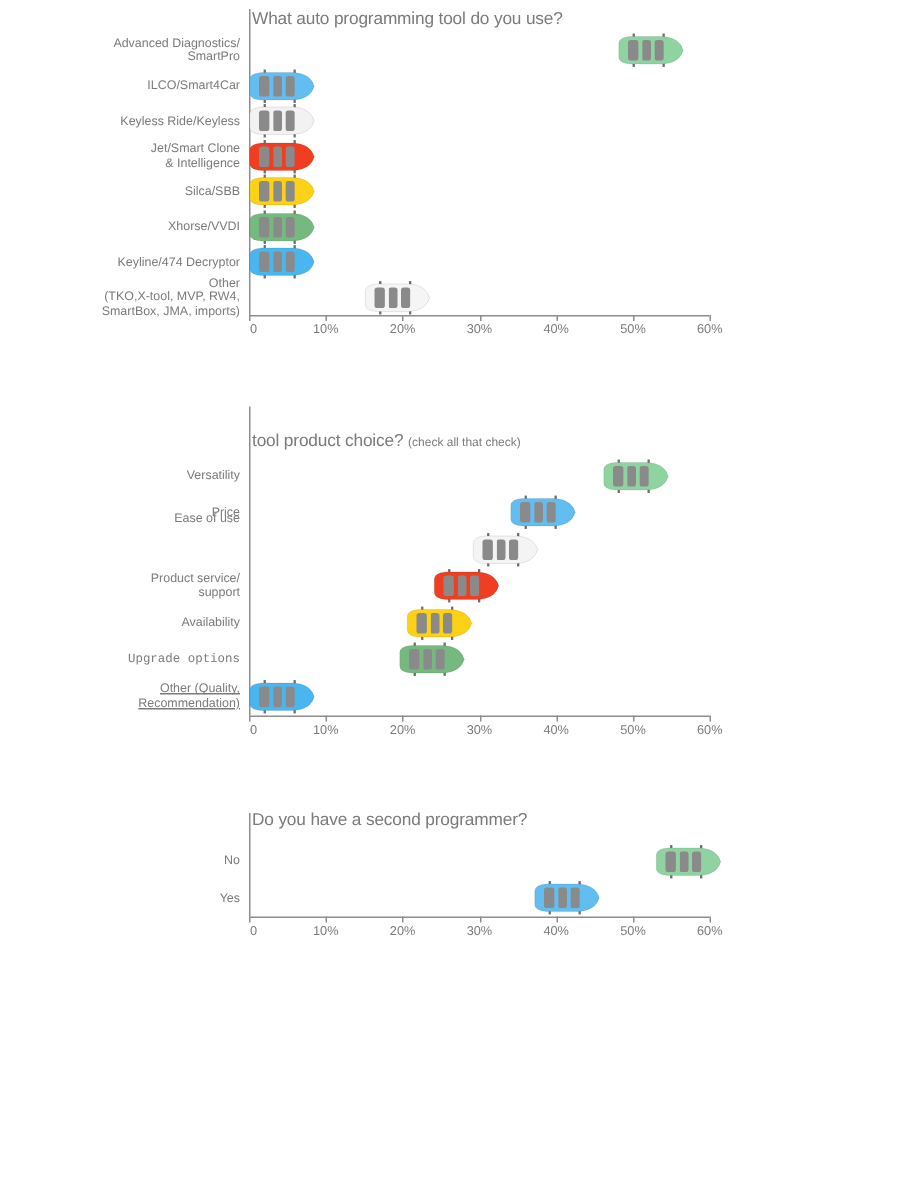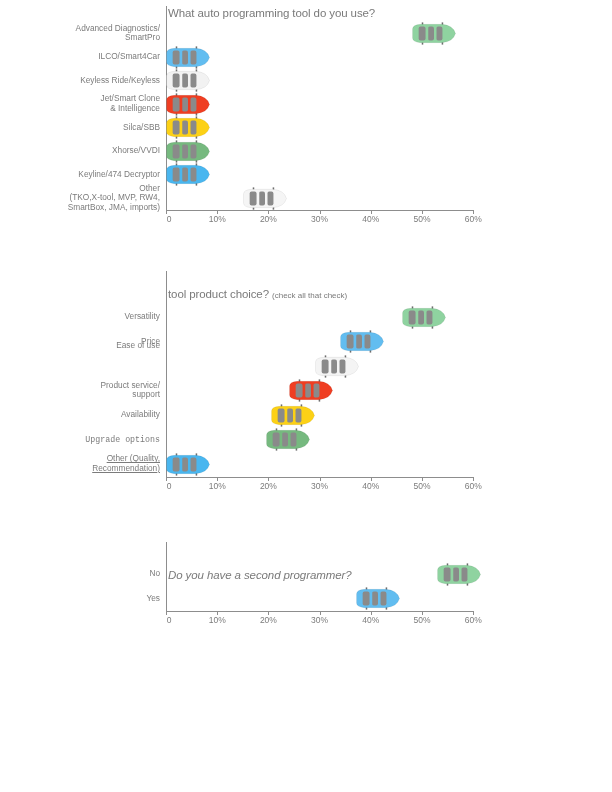--- a/index.html
+++ b/index.html
@@ -378,21 +378,21 @@
     <path d="M2 9 Q2 4 12 3 L40 3 Q55 4 58 15 Q55 26 40 27 L12 27 Q2 26 2 21 Z" fill="#49b6ef" stroke="rgba(0,0,0,.10)" stroke-width="0.8"></path>
     <rect x="10" y="6" width="9" height="18" rx="2.5" fill="#8a8a8a"></rect>
     <rect x="22" y="6" width="8" height="18" rx="2.5" fill="#8a8a8a"></rect>
     <rect x="33" y="6" width="8" height="18" rx="2.5" fill="#8a8a8a"></rect>
     <rect x="20.5" y="6" width="2" height="18" fill="#49b6ef"></rect>
     <rect x="31" y="6" width="2" height="18" fill="#49b6ef"></rect>
   </svg>
       </div>
     </div>
     <div class="chart">
-      <div class="title" style="left:168px;top:568px;font-style:italic;"><span>Do you have a second programmer?</span></div>
+      <div class="title" style="left:168px;top:540px;"><span>Do you have a second programmer?</span></div>
       <div class="axisline vaxis" style="left:166px;top:542px;height:69px;"></div>
       <div class="axisline haxis" style="left:166px;top:611px;width:307.2px;"></div>
       <div class="tick" style="left:166px;top:611px;"></div>
       <div class="ticklabel" style="left:169px;top:615px;">0</div>
       <div class="tick" style="left:217.2px;top:611px;"></div>
       <div class="ticklabel" style="left:217.2px;top:615px;">10%</div>
       <div class="tick" style="left:268.4px;top:611px;"></div>
       <div class="ticklabel" style="left:268.4px;top:615px;">20%</div>
       <div class="tick" style="left:319.6px;top:611px;"></div>
       <div class="ticklabel" style="left:319.6px;top:615px;">30%</div>

